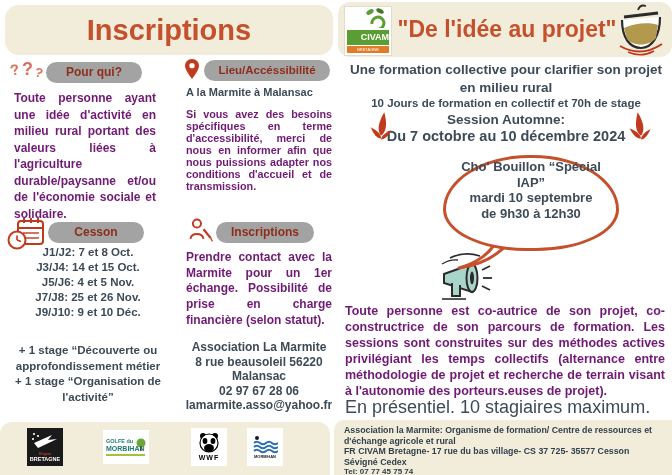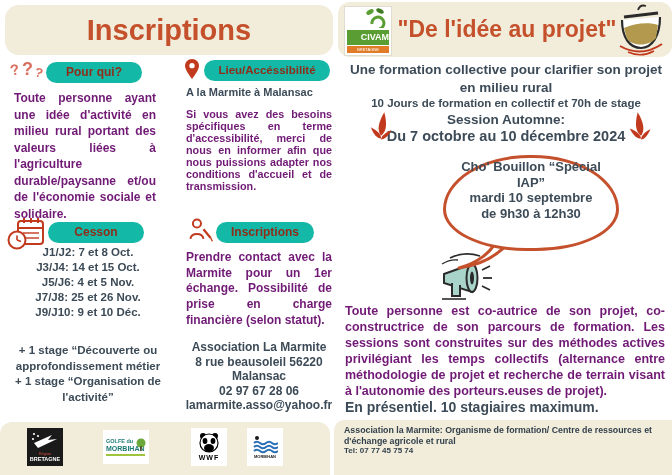--- a/index.html
+++ b/index.html
@@ -2,21 +2,21 @@
 <html><head>
 <meta charset="utf-8">
 <style>
   html,body{margin:0;padding:0;}
   body{width:672px;height:475px;background:#ffffff;overflow:hidden;
        font-family:"Liberation Sans","DejaVu Sans",sans-serif;}
   .page{position:relative;width:672px;height:475px;background:#ffffff;}
   .abs{position:absolute;}
   .cream{background:#f1edda;}
   .navy{color:#3c4b57;}
-  .pill{position:absolute;background:#14b8a6;color:#8e2e1a;font-weight:bold;
+  .pill{position:absolute;background:#a3a3a3;color:#8e2e1a;font-weight:bold;
         border-radius:12px;text-align:center;font-size:12px;line-height:21px;height:21px;}
   .banner-title{color:#c5502c;font-weight:bold;text-align:center;}
   .para{color:#701a75;font-weight:600;text-align:justify;}
   .center{text-align:center;}
   .bold{font-weight:bold;}
   .logo-box{position:absolute;background:#ffffff;display:flex;align-items:center;
             justify-content:center;flex-direction:column;}
   .footer-line{color:#33414d;font-weight:600;}
   svg{display:block;}
 </style>
@@ -167,21 +167,21 @@
       <path d="M22 33 L22 46 L30 46 L30 35" fill="#a9d4c9" stroke="#2b2b2b" stroke-width="2"></path>
       <line x1="12" y1="49" x2="36" y2="49" stroke="#2b2b2b" stroke-width="1.6"></line>
       <line x1="52" y1="20" x2="60" y2="16" stroke="#2b2b2b" stroke-width="1.8"></line>
       <line x1="53" y1="28" x2="62" y2="28" stroke="#2b2b2b" stroke-width="1.8"></line>
       <line x1="52" y1="36" x2="60" y2="40" stroke="#2b2b2b" stroke-width="1.8"></line>
     </svg>
   </div>
 
   <div class="abs" style="left:345px;top:303px;width:320px;">
     <div class="para" style="font-size:12.5px;line-height:16px;">Toute personne est co-autrice de son projet, co-constructrice de son parcours de formation. Les sessions sont construites sur des méthodes actives privilégiant les temps collectifs (alternance entre méthodologie de projet et recherche de terrain visant à l'autonomie des porteurs.euses de projet).</div>
-    <div class="navy" style="font-size:14px;line-height:16px;font-weight:700;">En présentiel. 10 stagiaires maximum.</div>
+    <div class="navy" style="font-size:18px;line-height:16px;font-weight:400;">En présentiel. 10 stagiaires maximum.</div>
   </div>
 
   <div class="abs cream" style="left:0;top:422px;width:330px;height:53px;border-radius:12px 12px 0 0;">
 
     <div class="logo-box" style="left:27px;top:6px;width:36px;height:38px;background:#1a1a1a;">
       <svg width="30" height="20" viewBox="0 0 30 20">
         <path d="M4 12 L22 4 L18 9 L27 8 L8 17 Z" fill="#ffffff"></path>
         <circle cx="4" cy="3" r="1.1" fill="#ffffff"></circle>
         <circle cx="8" cy="5" r="1.1" fill="#ffffff"></circle>
         <circle cx="3" cy="8" r="1.1" fill="#ffffff"></circle>
@@ -220,17 +220,18 @@
         <path d="M2 9 q3 -2.5 6 0 t6 0 t6 0 t6 0" stroke="#2a6fb5" stroke-width="2" fill="none"></path>
         <path d="M2 13 q3 -2.5 6 0 t6 0 t6 0 t6 0" stroke="#2a6fb5" stroke-width="2" fill="none"></path>
         <path d="M2 17 q3 -2.5 6 0 t6 0 t6 0 t6 0" stroke="#2a6fb5" stroke-width="2" fill="none"></path>
       </svg>
       <div style="color:#1a1a1a;font-size:4px;font-weight:bold;line-height:6px;">MORBIHAN</div>
     </div>
   </div>
 
   <div class="abs cream" style="left:334px;top:420px;width:338px;height:55px;border-radius:10px 0 0 0;padding:5px 8px 0 10px;box-sizing:border-box;">
     <div class="footer-line" style="font-size:8.8px;line-height:10.5px;">Association la Marmite: Organisme de formation/ Centre de ressources et d'échange agricole et rural</div>
+    <div class="footer-line" style="font-size:8.8px;line-height:10.5px;">FR CIVAM Bretagne- 17 rue du bas village- CS 37 725- 35577 Cesson Sévigné Cedex</div>
     <div class="footer-line" style="font-size:8px;line-height:10px;">Tel: 07 77 45 75 74</div>
 
   </div>
 
 </div>
 
 </body></html>

